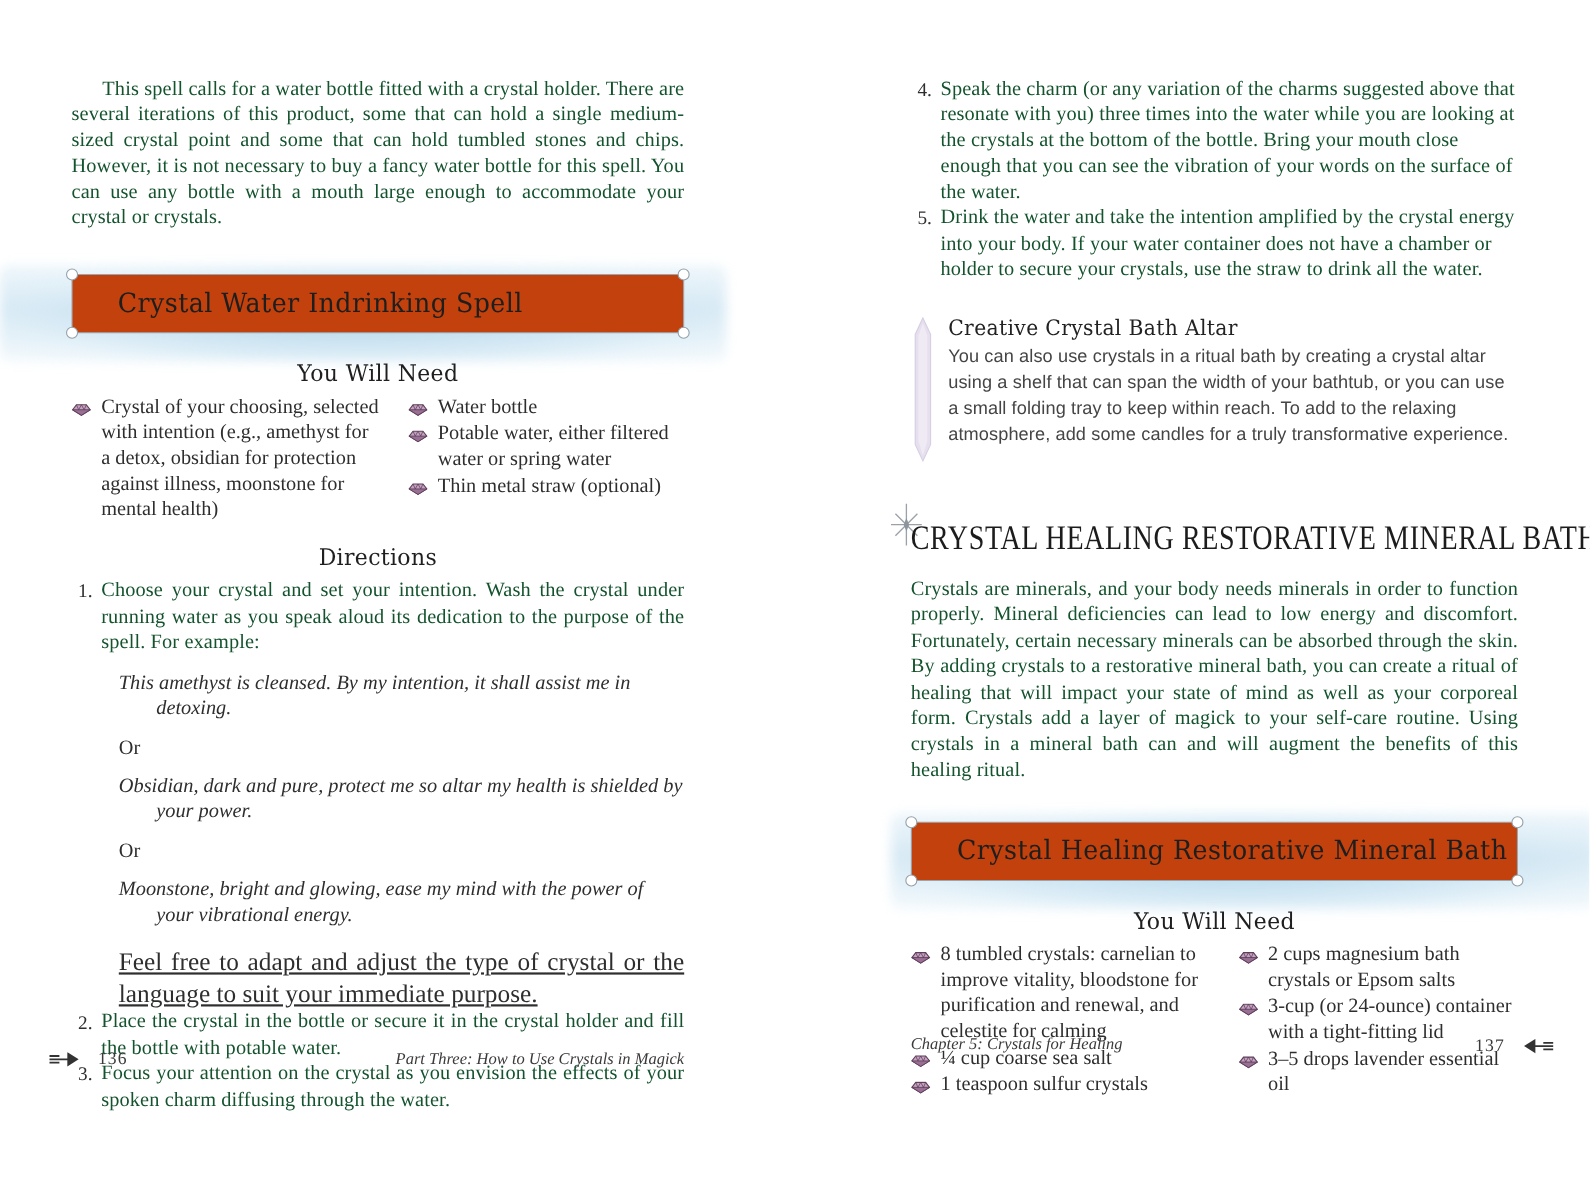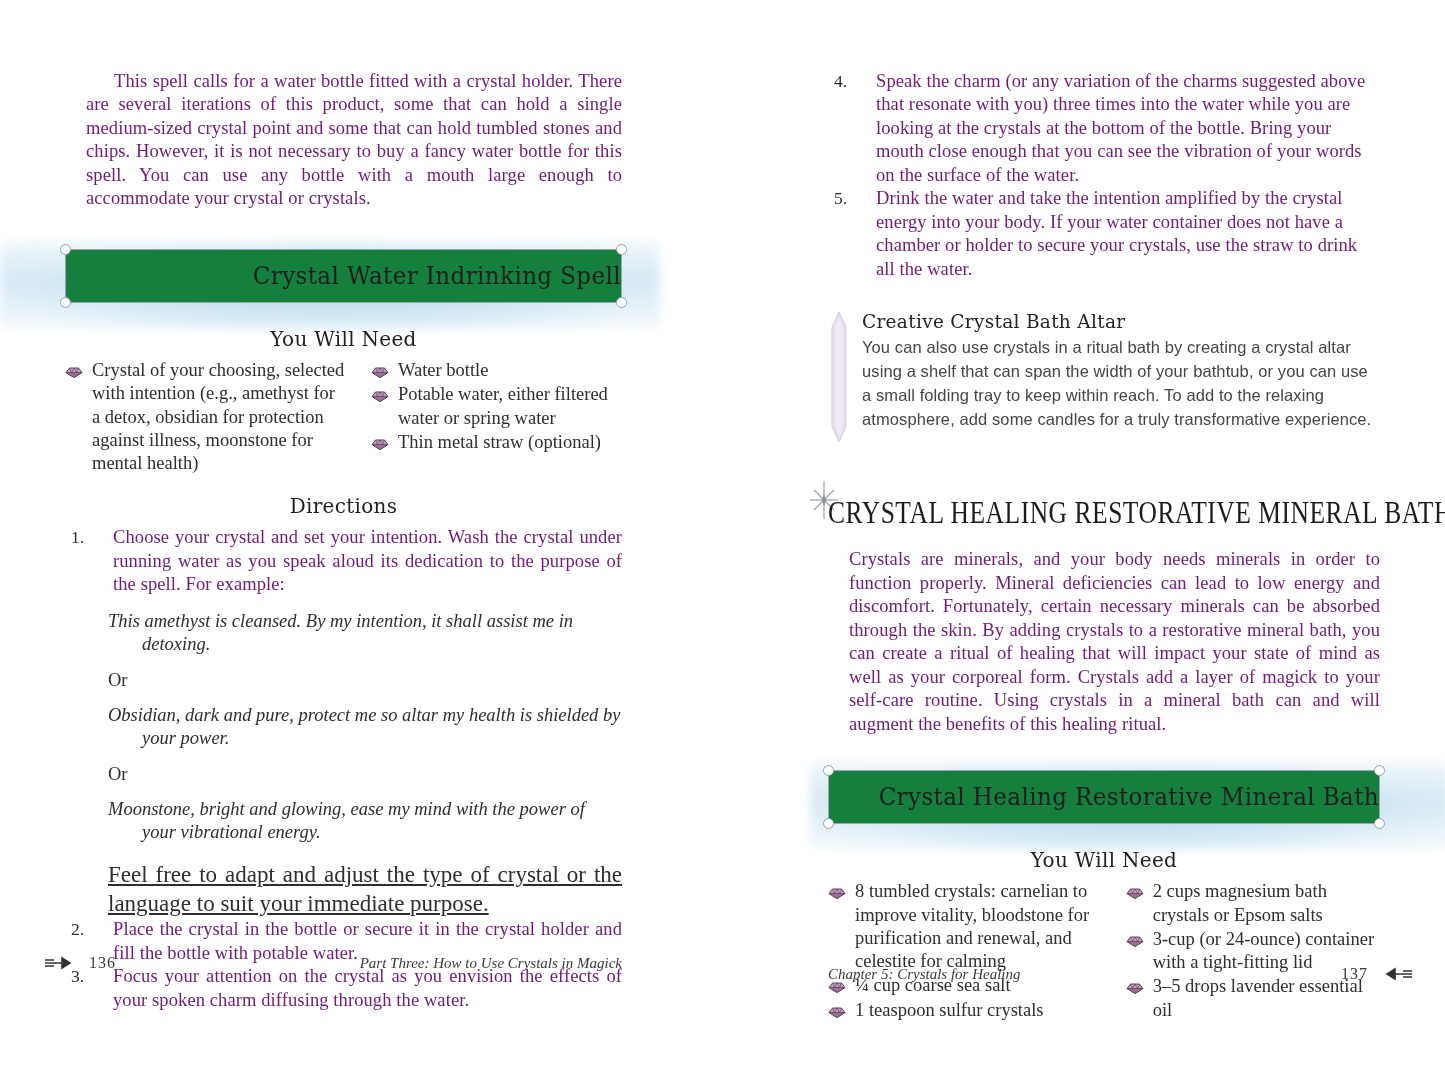--- a/index.html
+++ b/index.html
@@ -9,39 +9,39 @@
     font-family:"Liberation Serif", serif; color:#2e2e2e; overflow:hidden;
   }
   .page { position:absolute; top:0; height:1084px; }
   .page-left  { left:0;    width:722px; }
   .page-right { left:723px; width:722px; }
   .content-l { margin-left:65px;  width:557px; position:relative; }
   .content-r { margin-left:105px; width:552px; position:relative; }
 
   .body-text {
     font-size:18.5px; line-height:1.27; text-align:justify;
-    color:#701a75; letter-spacing:0.1px;margin-left:21px;
+    color:#14532d; letter-spacing:0.1px;
   }
   .indent { text-indent:28px; }
 
   
   .banner { position:relative; height:68px; }
   .band {
     position:absolute; top:-6px; bottom:-14px;
     background:
       radial-gradient(ellipse 60% 70% at 50% 55%, rgba(150,198,226,0.55), rgba(176,214,236,0.35) 55%, rgba(205,231,244,0.15) 80%, rgba(255,255,255,0) 100%),
       linear-gradient(180deg, rgba(190,222,240,0.25), rgba(170,208,232,0.45) 45%, rgba(205,230,243,0.2));
     filter:blur(5px); border-radius:8px;
   }
   .page-left  .band { left:-65px;  right:-38px; }
   .page-right .band { left:-18px;  right:-70px; }
   .spell-box {
     position:absolute; left:0; right:0; top:2px; bottom:12px;
-    background:#15803d; border:1.5px solid #9aa5ae; border-radius:2px;
-    display:flex; align-items:center; justify-content:flex-end;
+    background:#c2410c; border:1.5px solid #9aa5ae; border-radius:2px;
+    display:flex; align-items:center; justify-content:flex-start;padding-left:41px;
   }
   .spell-box-title {
     font-family:"DejaVu Serif", serif; font-size:23px; color:#1e1e1e;
     letter-spacing:0.4px; transform:scaleY(1.05);
   }
   .handle {
     position:absolute; width:11px; height:11px; border-radius:50%;
     background:#ffffff; border:1.3px solid #93a0aa;
   }
   .h-tl { left:-6px; top:-6px; } .h-tr { right:-6px; top:-6px; }

